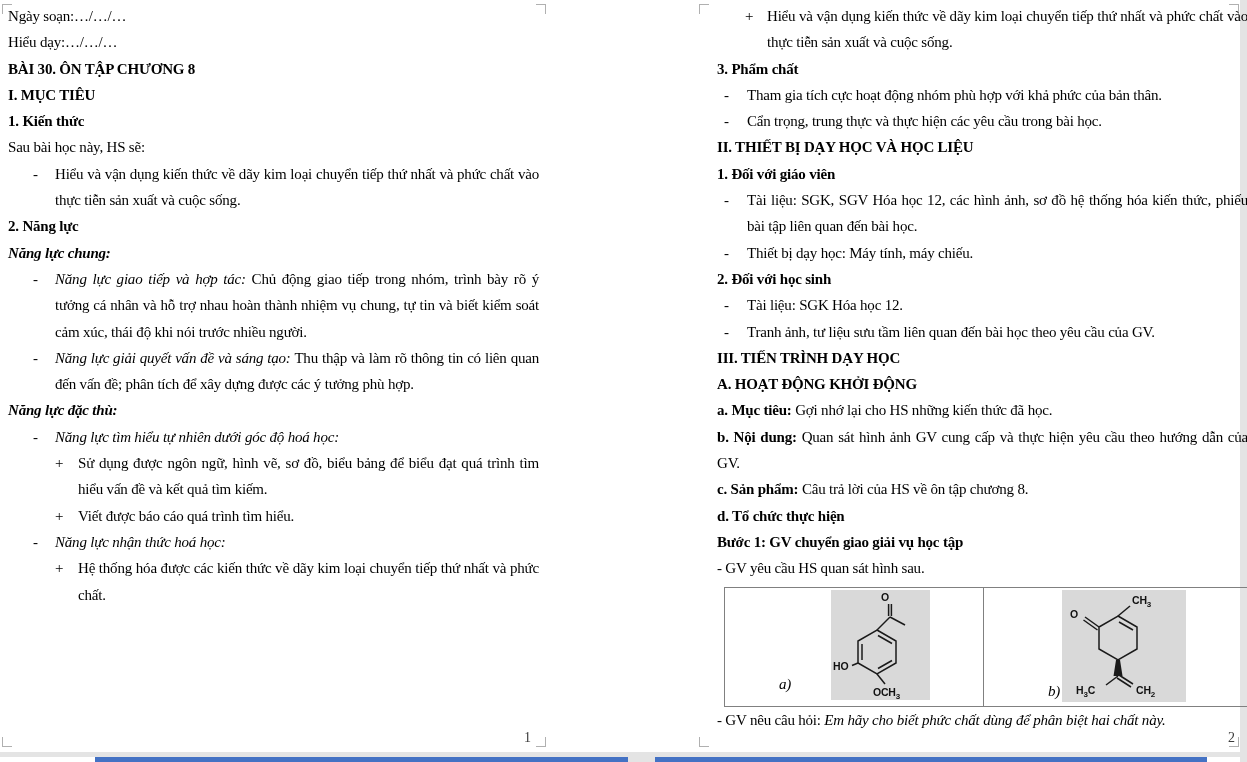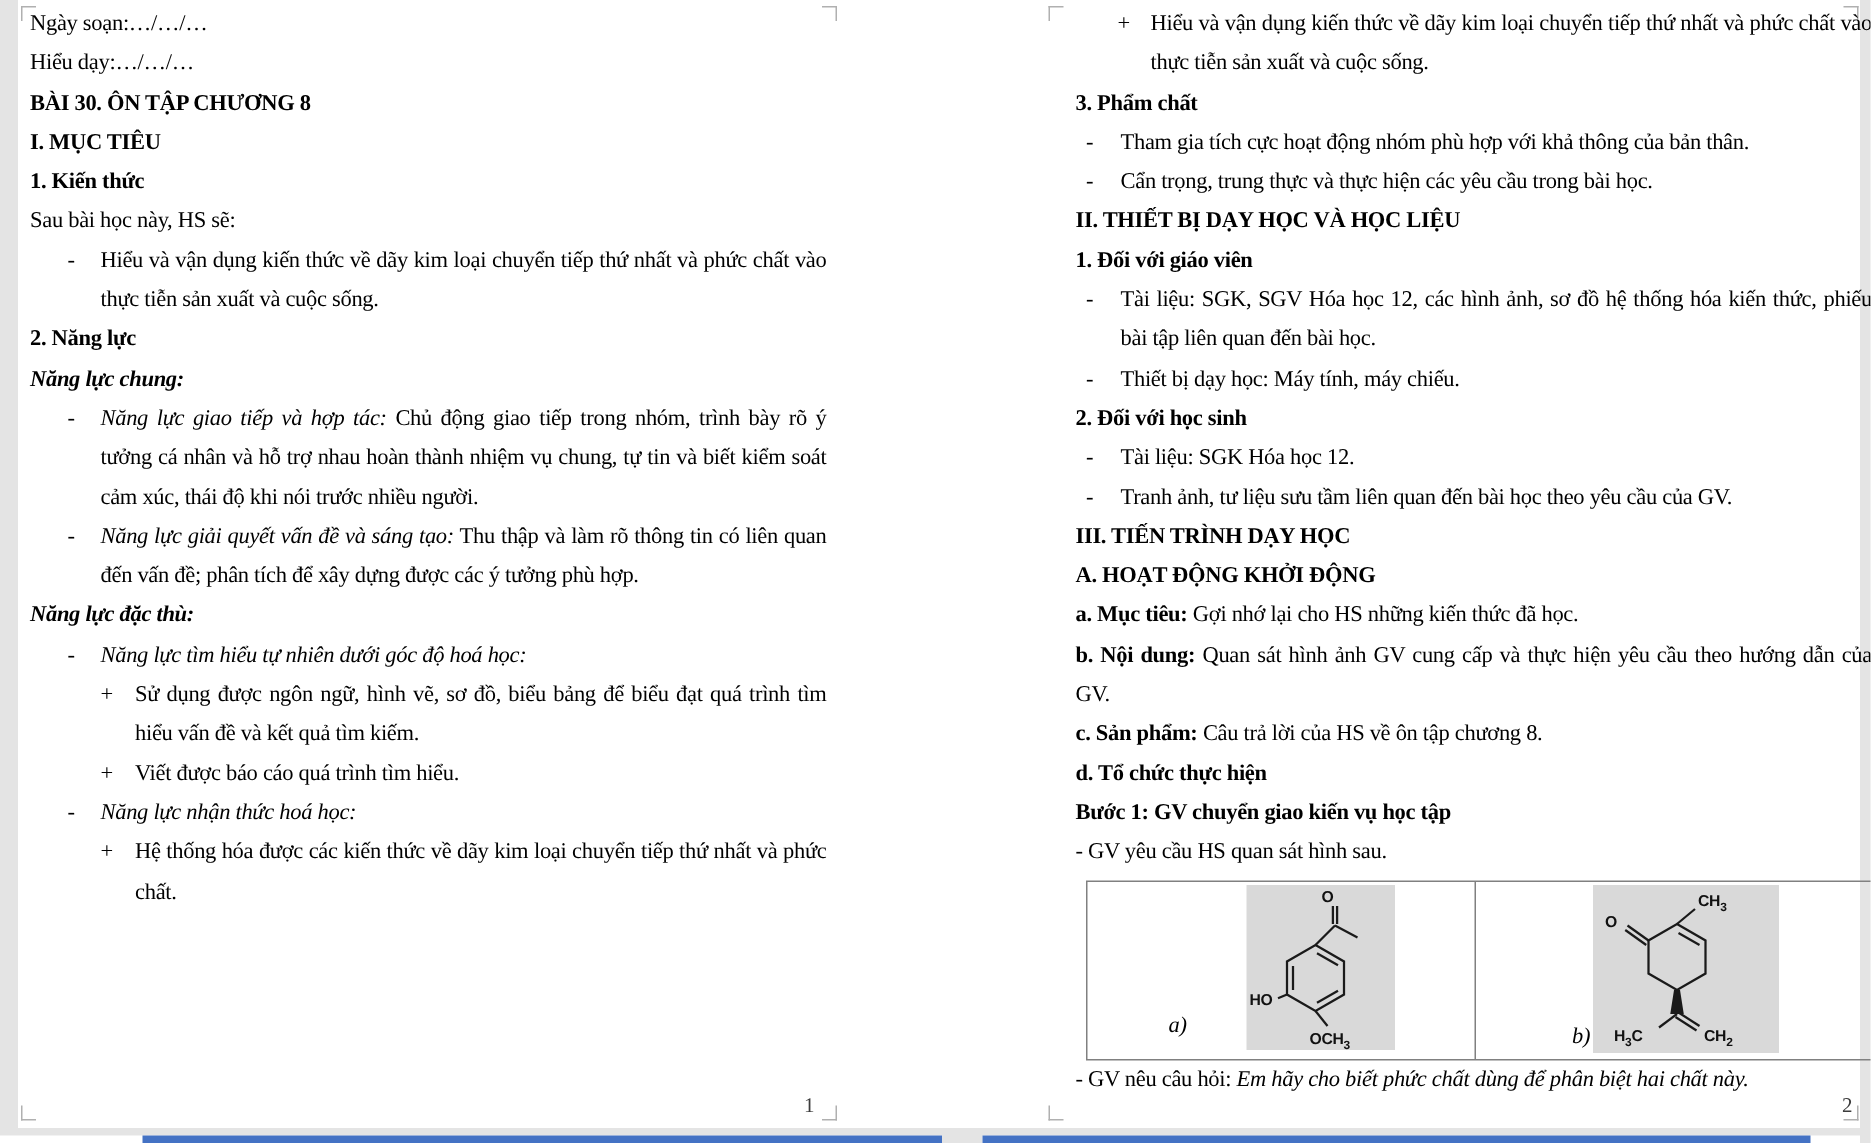--- a/index.html
+++ b/index.html
@@ -2,21 +2,21 @@
 <html><head>
 <meta charset="utf-8">
 <style>
   html,body{margin:0;padding:0}
   body{
     position:relative;width:1247px;height:762px;overflow:hidden;
     background:#e4e4e4;color:#000;
     font-family:"Liberation Serif",serif;
   }
   .page{position:absolute;top:0;height:752px;background:#fff}
-  #pageL{left:12px;width:724px}
+  #pageL{left:0;width:724px}
   #pageR{left:655px;width:585px}
   .content{position:absolute;top:3px;font-size:15px;line-height:26.3px;letter-spacing:-0.2px}
   #pageL .content{left:8px;width:531px}
   #pageR .content{left:62px;width:531px}
   p{margin:0}
   .j{text-align:justify}
   .c{}
   .b{font-weight:bold}
   .i{font-style:italic}
   
@@ -107,41 +107,41 @@
 <div class="page" id="pageR">
   <div class="crop tl"></div>
   <div class="crop tr"></div>
   <div class="crop bl"></div>
   <div class="crop br"></div>
 
   <div class="content">
     <p class="j p2"><span class="mk">+</span><span>Hiểu và vận dụng kiến thức về dãy kim loại chuyển tiếp thứ nhất và phức chất vào thực tiễn sản xuất và cuộc sống.</span></p>
 
     <p class="b">3. Phẩm chất</p>
-    <p class="j d2"><span class="mk">-</span><span>Tham gia tích cực hoạt động nhóm phù hợp với khả thông của bản thân.</span></p>
+    <p class="j d2"><span class="mk">-</span><span>Tham gia tích cực hoạt động nhóm phù hợp với khả phức của bản thân.</span></p>
     <p class="j d2"><span class="mk">-</span><span>Cẩn trọng, trung thực và thực hiện các yêu cầu trong bài học.</span></p>
 
     <p class="b">II. THIẾT BỊ DẠY HỌC VÀ HỌC LIỆU</p>
     <p class="b">1. Đối với giáo viên</p>
     <p class="j d2"><span class="mk">-</span><span>Tài liệu: SGK, SGV Hóa học 12, các hình ảnh, sơ đồ hệ thống hóa kiến thức, phiếu bài tập liên quan đến bài học.</span></p>
     <p class="j d2"><span class="mk">-</span><span>Thiết bị dạy học: Máy tính, máy chiếu.</span></p>
 
     <p class="b">2. Đối với học sinh</p>
     <p class="j d2"><span class="mk">-</span><span>Tài liệu: SGK Hóa học 12.</span></p>
     <p class="j d2"><span class="mk">-</span><span>Tranh ảnh, tư liệu sưu tầm liên quan đến bài học theo yêu cầu của GV.</span></p>
 
     <p class="b">III. TIẾN TRÌNH DẠY HỌC</p>
     <p class="b">A. HOẠT ĐỘNG KHỞI ĐỘNG</p>
 
     <p class="j"><span class="b">a. Mục tiêu:</span><span> Gợi nhớ lại cho HS những kiến thức đã học.</span></p>
     <p class="j"><span class="b">b. Nội dung:</span><span> Quan sát hình ảnh GV cung cấp và thực hiện yêu cầu theo hướng dẫn của GV.</span></p>
     <p class="j"><span class="b">c. Sản phẩm:</span><span> Câu trả lời của HS về ôn tập chương 8.</span></p>
 
     <p class="b">d. Tổ chức thực hiện</p>
-    <p class="b">Bước 1: GV chuyển giao kiến vụ học tập</p>
+    <p class="b">Bước 1: GV chuyển giao giải vụ học tập</p>
     <p>- GV yêu cầu HS quan sát hình sau.</p>
 
     <div class="figtable">
       <div class="figcell cellA">
         <div class="chemimg imgA">
           <svg width="99" height="110" viewBox="0 0 99 110">
             <g class="bond">
               <path d="M46 40 L65 51 L65 73 L46 84 L27 73 L27 51 Z"></path>
               <path d="M47 45.5 L61 53.5"></path>
               <path d="M61 70.5 L47 78.5"></path>

